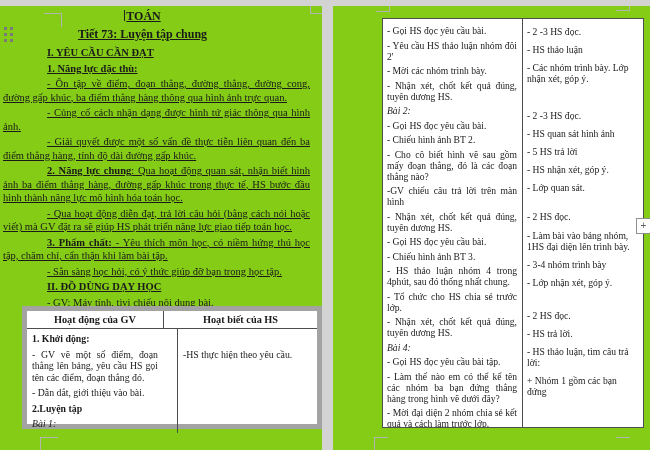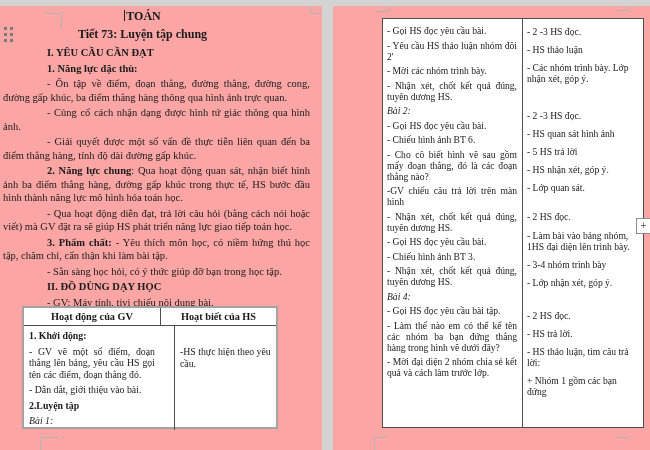--- a/index.html
+++ b/index.html
@@ -1,35 +1,35 @@
 <!DOCTYPE html>
 <html><head>
 <meta charset="utf-8">
 <style>
   html,body{margin:0;padding:0;}
   body{width:650px;height:450px;overflow:hidden;position:relative;background:#d3d3d3;
        font-family:"Liberation Serif","DejaVu Serif",serif;color:#1a1a1a;}
-  .page{position:absolute;top:6px;bottom:0;background:#fca5a5;}
+  .page{position:absolute;top:6px;bottom:0;background:#84cc16;text-decoration:underline;}
   #left-page{left:0;width:322px;}
   #right-page{left:333px;width:378px;}
 
   
   .lp-content{padding:2px 12px 0 3px;font-size:10.5px;line-height:13.5px;}
   .lp-title{text-align:center;font-size:12px;font-weight:bold;margin:2px 28px 4px 0;}
   .lp-subtitle{text-align:center;font-size:12px;font-weight:bold;margin:0 28px 5px 0;}
   .lp-body p{margin:0 0 2px 0;text-indent:44px;text-align:justify;}
 
   
   .run-b{font-weight:bold;}
   .run-i{font-style:italic;}
   .run-n{font-weight:normal;}
 
   
-  .lp-table{position:absolute;left:22px;top:300px;width:256px;height:123px;
-            border:2px solid #a3a3a3;box-sizing:border-box;background:#fff;}
+  .lp-table{position:absolute;left:22px;top:300px;width:300px;height:123px;
+            border:5px solid #a3a3a3;box-sizing:border-box;background:#fff;}
   .lp-head{display:flex;height:18px;border-bottom:1px solid #4d4d4d;box-sizing:border-box;}
   .lp-head .hcell{font-weight:bold;font-size:10.3px;line-height:17px;text-align:center;box-sizing:border-box;}
   .lp-head .c1{width:136px;}
   .lp-head .c2{flex:1;border-left:1px solid #4d4d4d;}
   .lp-bodyrow{display:flex;height:104px;gap:14px;}
   .lp-cell{font-size:9.8px;line-height:11.5px;padding:4px 5px;box-sizing:border-box;overflow:hidden;}
   .lp-cell.c1{width:136px;}
   .lp-cell.c2{flex:1;border-left:1px solid #4d4d4d;}
   .lp-cell p{margin:0 0 4px 0;text-align:justify;}
   .lp-cell.c2 p{text-align:left;}
@@ -123,26 +123,28 @@
 
 <div class="page" id="right-page">
   <div class="rp-table">
     <div class="rp-col c1">
         <p><span class="run-n">- Gọi HS đọc yêu cầu bài.</span></p>
         <p><span class="run-n">- Yêu cầu HS thảo luận nhóm đôi 2'</span></p>
         <p><span class="run-n">- Mời các nhóm trình bày.</span></p>
         <p><span class="run-n">- Nhận xét, chốt kết quả đúng, tuyên dương HS.</span></p>
         <p><span class="run-i">Bài 2:</span></p>
         <p><span class="run-n">- Gọi HS đọc yêu cầu bài.</span></p>
-        <p><span class="run-n">- Chiếu hình ảnh BT 6.</span></p>
+        <p><span class="run-n">- Chiếu hình ảnh BT 2.</span></p>
         <p><span class="run-n">- Cho cô biết hình vẽ sau gồm mấy đoạn thẳng, đó là các đoạn thẳng nào?</span></p>
         <p><span class="run-n">-GV chiếu câu trả lời trên màn hình</span></p>
         <p><span class="run-n">- Nhận xét, chốt kết quả đúng, tuyên dương HS.</span></p>
         <p><span class="run-n">- Gọi HS đọc yêu cầu bài.</span></p>
         <p><span class="run-n">- Chiếu hình ảnh BT 3.</span></p>
+        <p><span class="run-n">- HS thảo luận nhóm 4 trong 4phút, sau đó thống nhất chung.</span></p>
+        <p><span class="run-n">- Tổ chức cho HS chia sẻ trước lớp.</span></p>
         <p><span class="run-n">- Nhận xét, chốt kết quả đúng, tuyên dương HS.</span></p>
         <p><span class="run-i">Bài 4:</span></p>
         <p><span class="run-n">- Gọi HS đọc yêu cầu bài tập.</span></p>
         <p><span class="run-n">- Làm thế nào em có thể kể tên các nhóm ba bạn đứng thẳng hàng trong hình vẽ dưới đây?</span></p>
         <p><span class="run-n">- Mời đại diện 2 nhóm chia sẻ kết quả và cách làm trước lớp.</span></p>
       </div>
     <div class="rp-col c2">
         <p><span class="run-n">- 2 -3 HS đọc.</span></p>
         <p><span class="run-n">- HS thảo luận</span></p>
         <p><span class="run-n">- Các nhóm trình bày. Lớp nhận xét, góp ý.</span></p>

